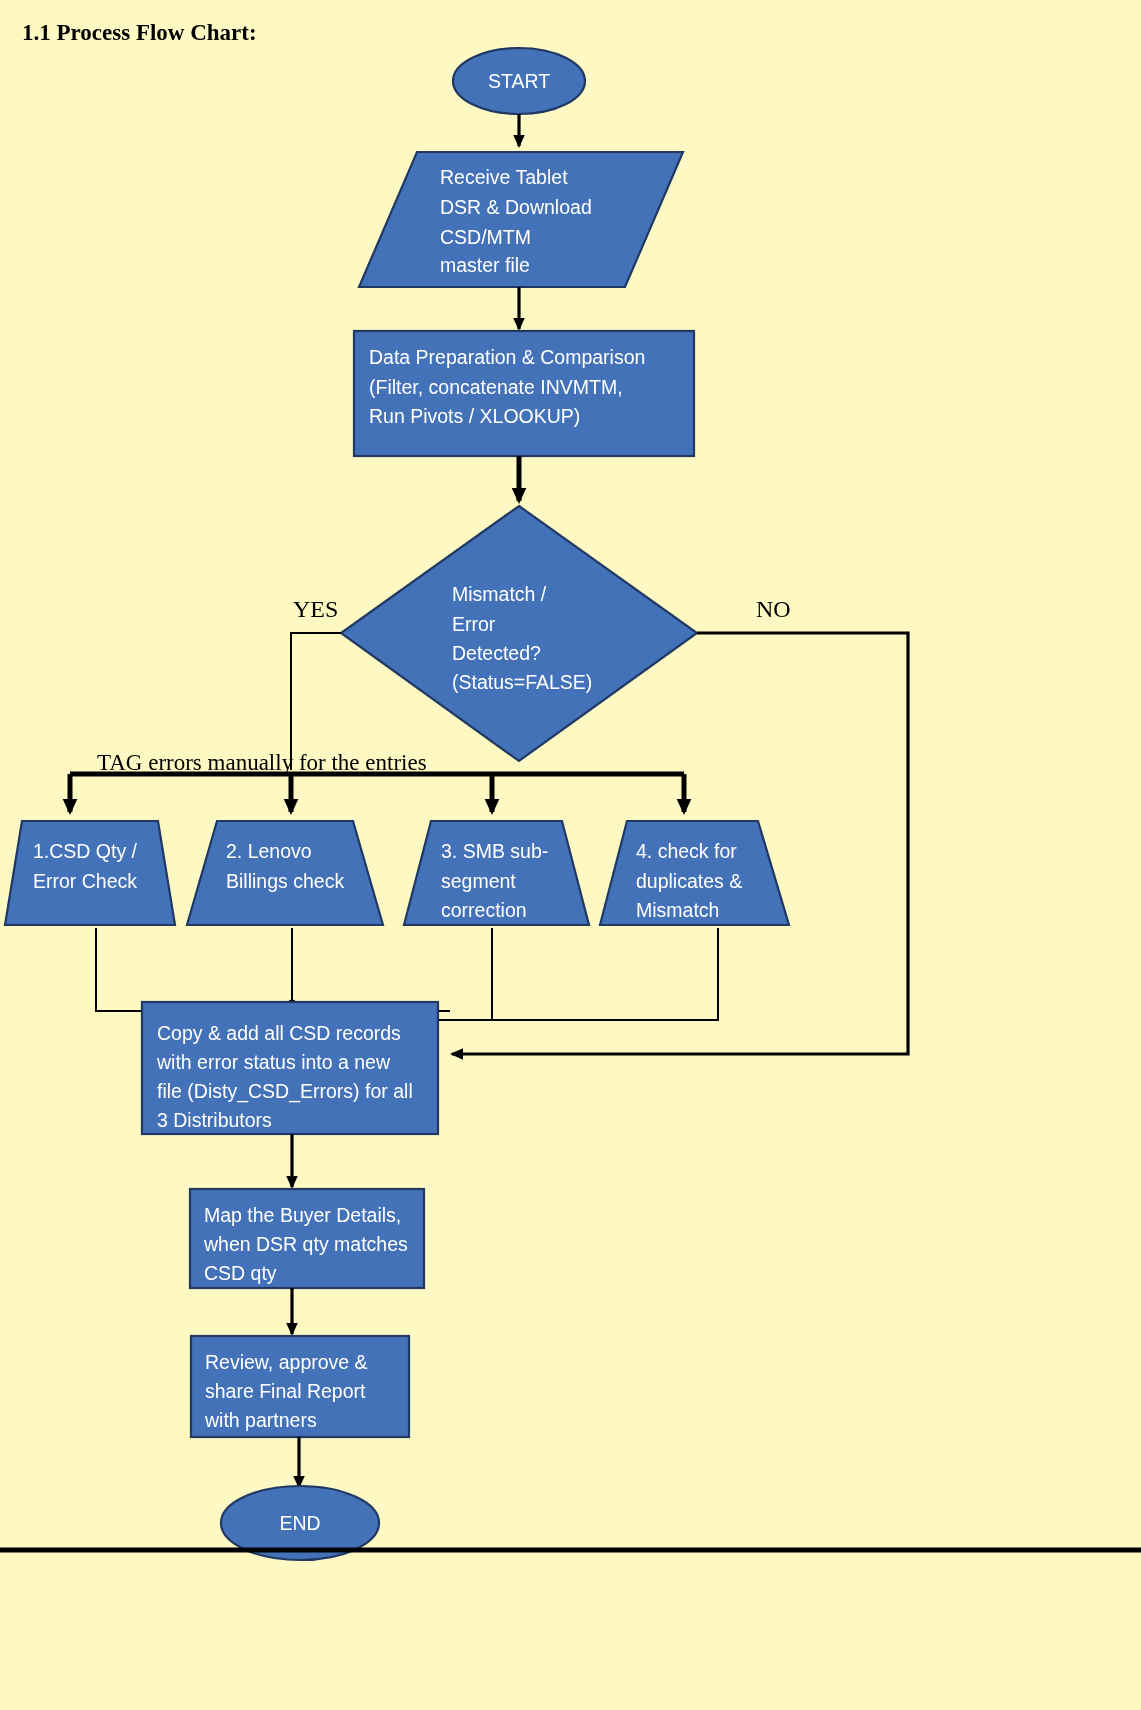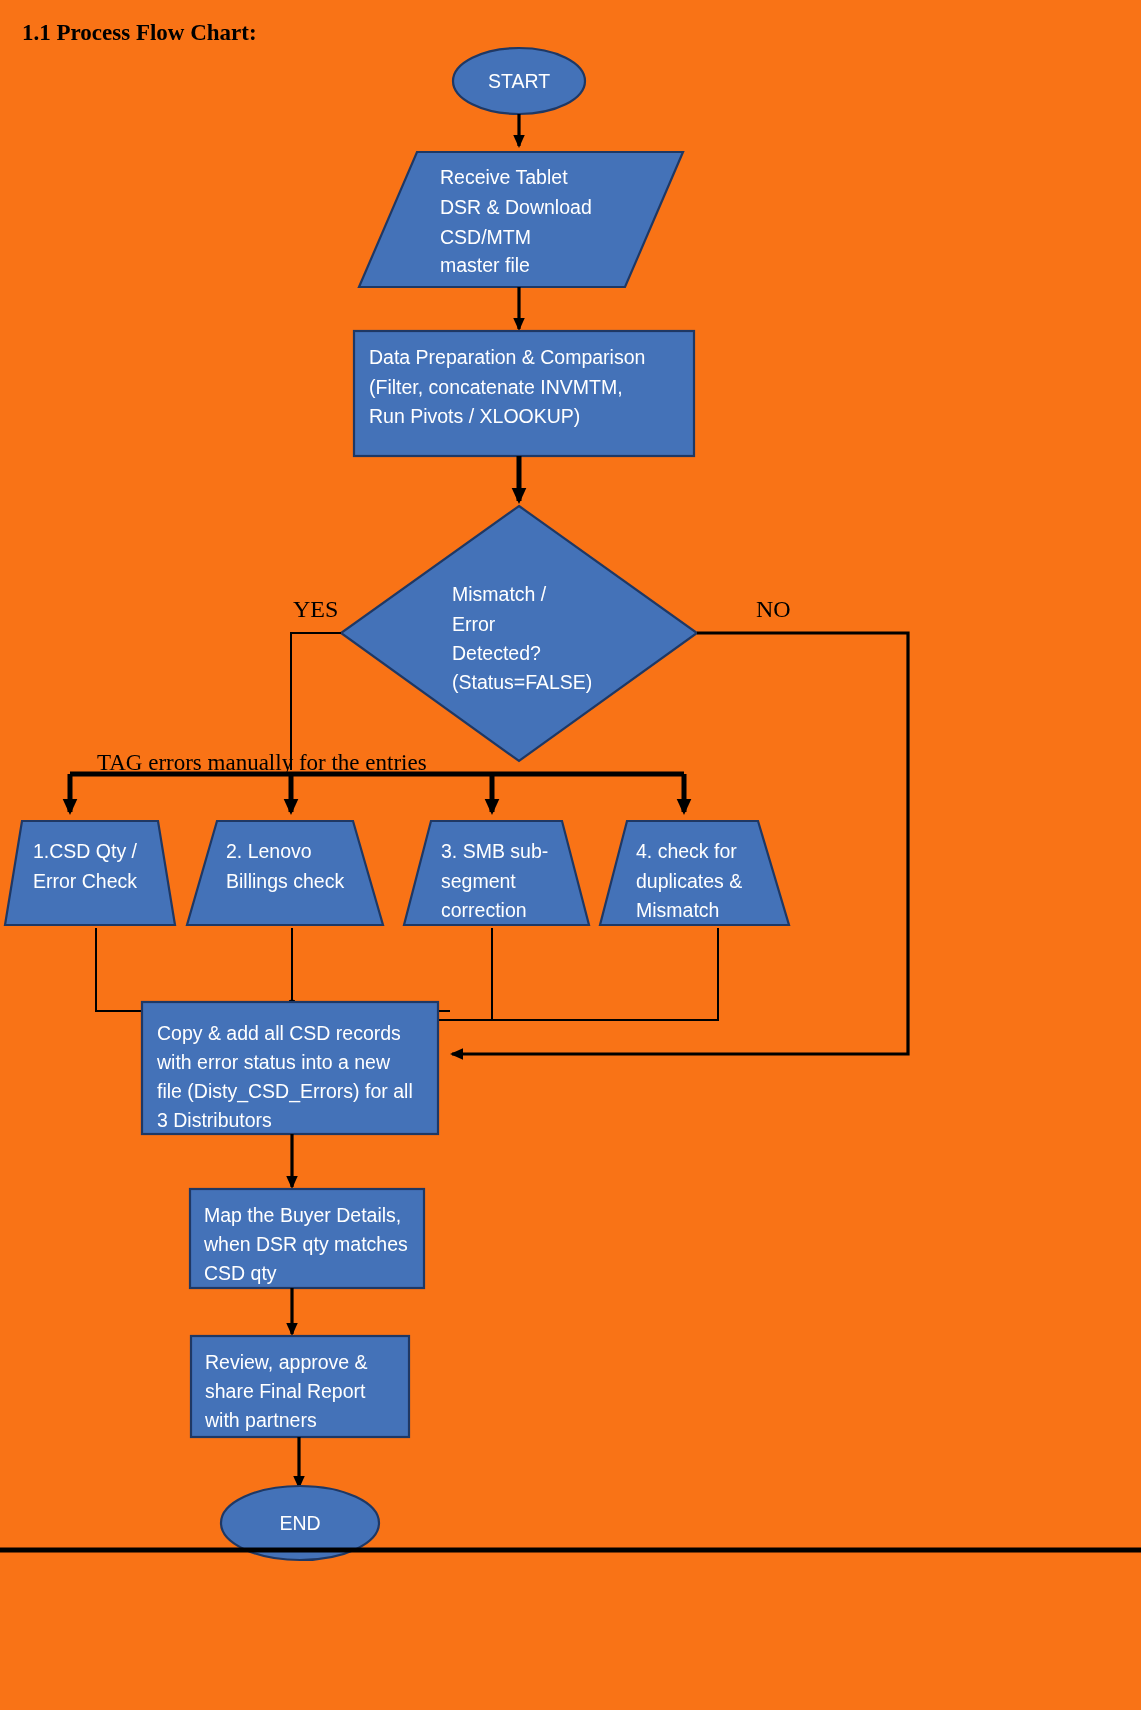--- a/index.html
+++ b/index.html
@@ -4,21 +4,21 @@
 <style>
   html, body {
     margin: 0;
     padding: 0;
     background: #ffffff;
   }
   #page {
     position: relative;
     width: 1141px;
     height: 1710px;
-    background: #f97316;
+    background: #fef9c3;
     overflow: hidden;
     font-family: "Liberation Sans", sans-serif;
   }
   #flow-svg {
     position: absolute;
     top: 0;
     left: 0;
     width: 1141px;
     height: 1710px;
   }

